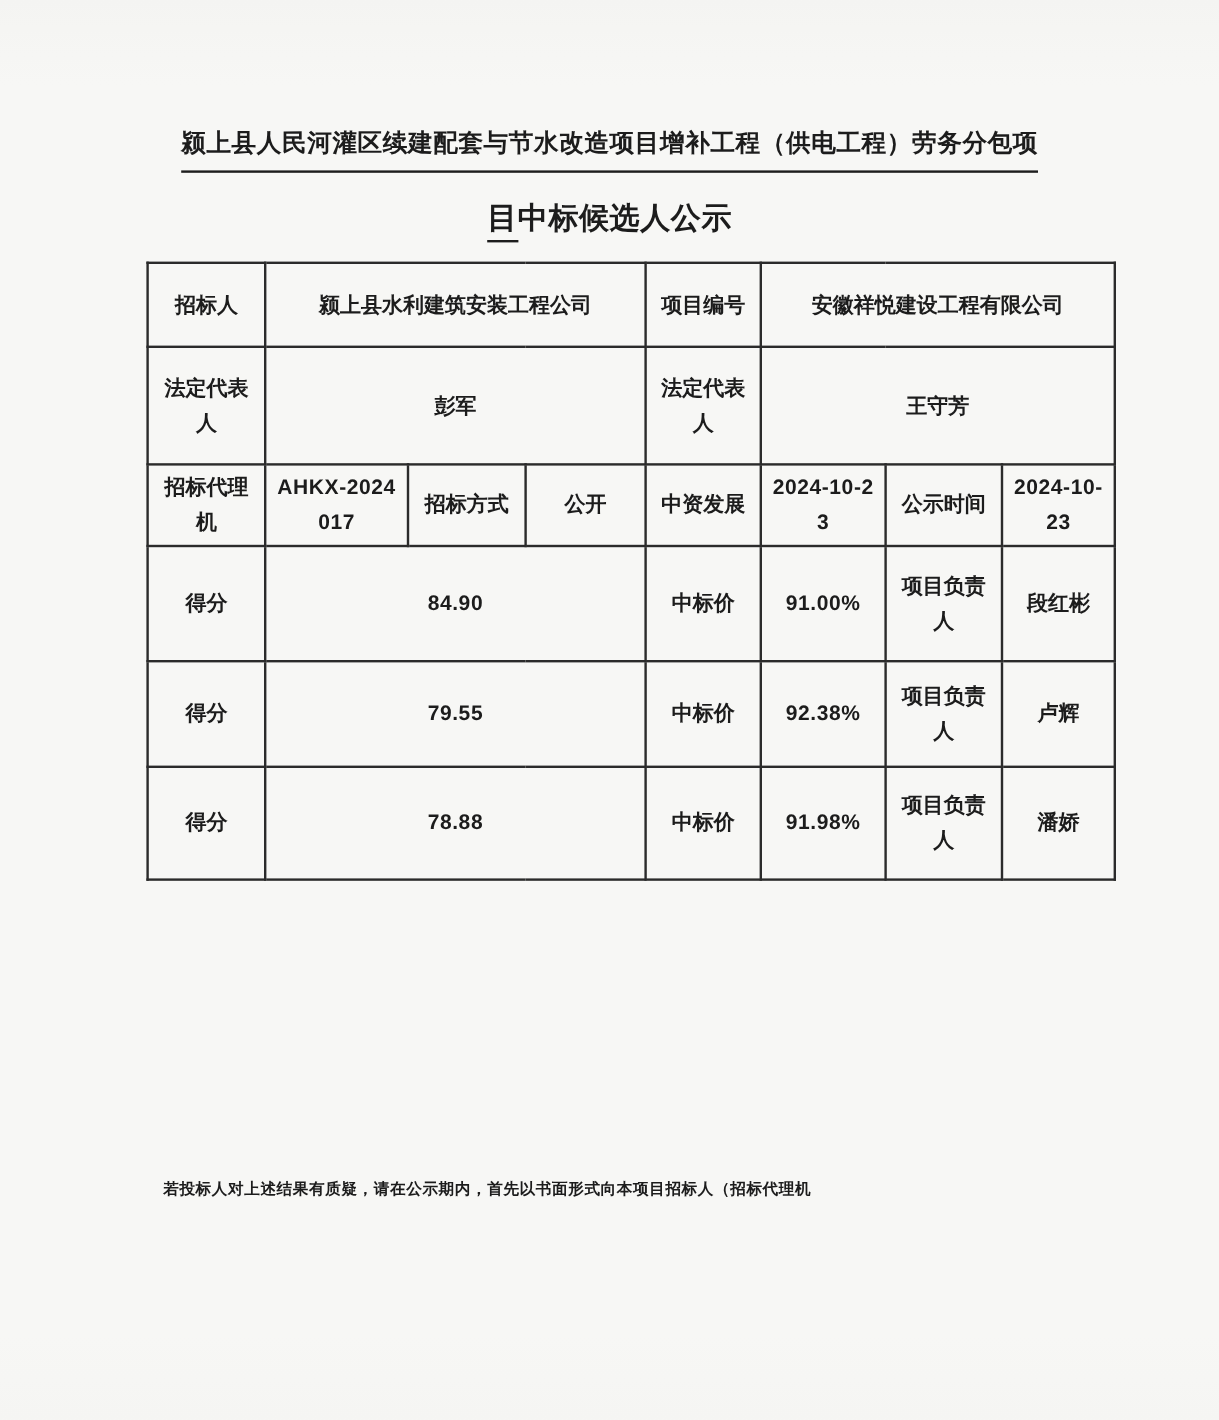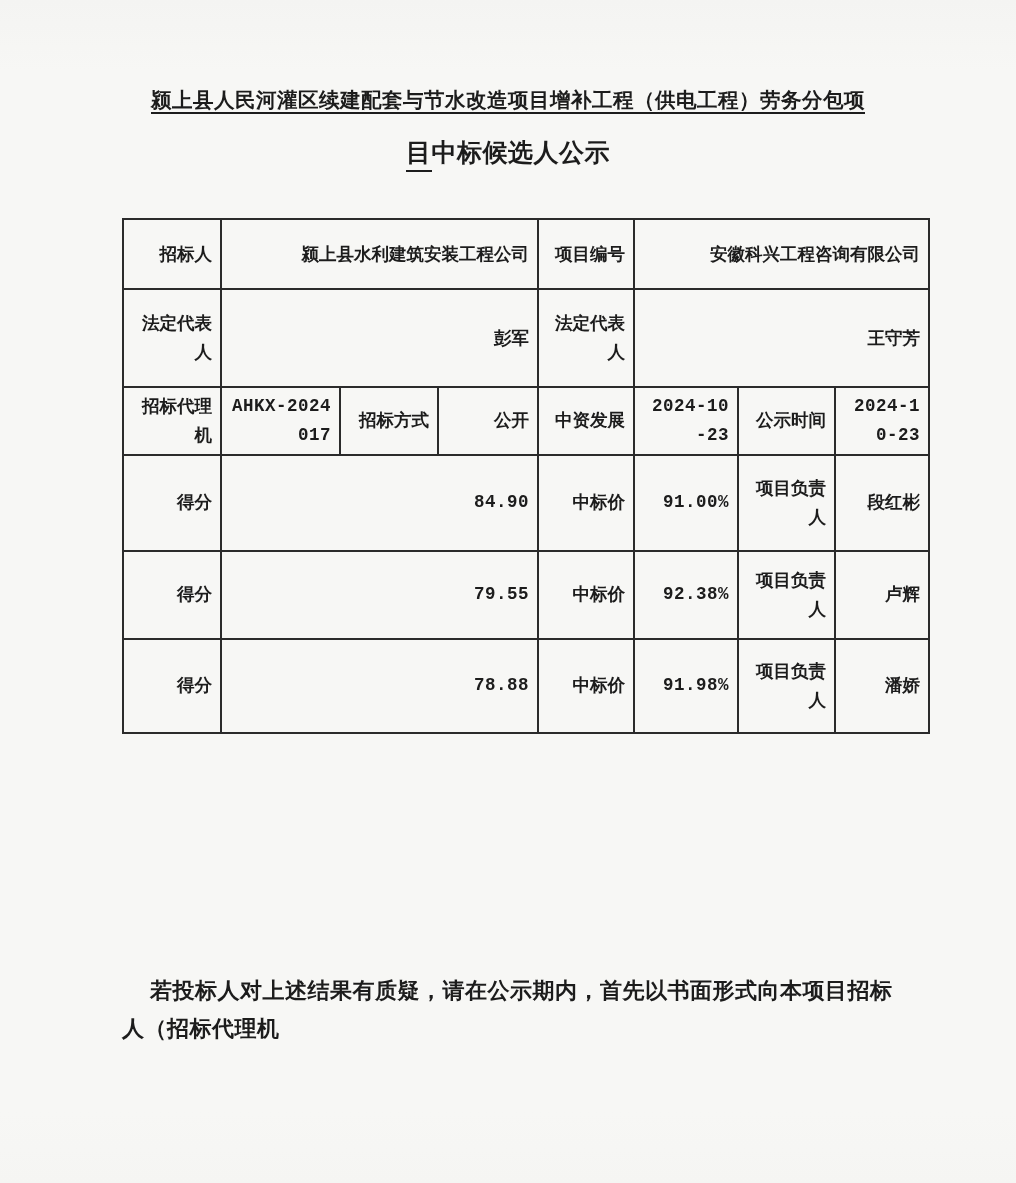--- a/index.html
+++ b/index.html
@@ -27,70 +27,71 @@
     width: 100%;
     text-align: center;
     font-weight: bold;
     font-size: 20.5px;
     letter-spacing: 0.5px;
     line-height: 1;
   }
   .title-line1 {
     display: inline-block;
     border-bottom: 2px solid #1d1d1d;
-    padding-bottom: 1px;
+    padding-bottom: 11px;
+    margin-top: 20px;
   }
   .title-line2 {
     margin-top: 26px;
     font-size: 25px;
   }
   .title-line2 .u {
     border-bottom: 2px solid #1d1d1d;
     padding-bottom: 4px;
   }
   table.notice {
     position: absolute;
     left: 122px;
     top: 218px;
     width: 806px;
     border-collapse: collapse;
     table-layout: fixed;
   }
   table.notice td {
     border: 2px solid #2b2b2b;
-    text-align: right;
+    text-align: center;
     vertical-align: middle;
     font-weight: bold;
     font-size: 17.5px;
     line-height: 1.65;
     padding: 4px 8px;
     word-break: break-all;
     margin-left: 20px;
   }
   td.num {
-    font-family: Liberation Mono, monospace;
+    font-family: Liberation Sans, sans-serif;
     font-weight: bold;
     letter-spacing: 0.5px;
   }
   tr.r1 td { height: 60px; }
   tr.r2 td { height: 88px; }
   tr.r3 td { height: 50px; }
   tr.r4 td { height: 84px; }
   tr.r5 td { height: 86px; }
   tr.r6 td { height: 82px; }
   tr.r7 td { height: 78px; }
   tr.r8 td { height: 82px; }
   tr.r9 td { height: 84px; }
   .footer-block {
     position: absolute;
-    left: 122px;
+    left: 108px;
     top: 972px;
     width: 788px;
     font-weight: bold;
-    font-size: 22px;
+    font-size: 13px;
     line-height: 38px;
     letter-spacing: 0.5px;
   }
   .footer-line1 { text-indent: 28px; }
 </style>
 </head>
 <body>
 
 <div class="page">
 
@@ -112,21 +113,21 @@
       <col style="width:96px">
         <col style="width:104px">
         <col style="width:97px">
         <col style="width:94px">
     </colgroup>
     <tbody>
         <tr class="r1">
       <td>招标人</td>
       <td colspan="3">颍上县水利建筑安装工程公司</td>
       <td>项目编号</td>
-      <td colspan="3">安徽科兴工程咨询有限公司</td>
+      <td colspan="3">安徽祥悦建设工程有限公司</td>
     </tr>
     <tr class="r2">
       <td>法定代表人</td>
       <td colspan="3">彭军</td>
       <td>法定代表人</td>
       <td colspan="3">王守芳</td>
     </tr>
     <tr class="r3">
       <td>招标代理机</td>
       <td class="num">AHKX-2024017</td>

